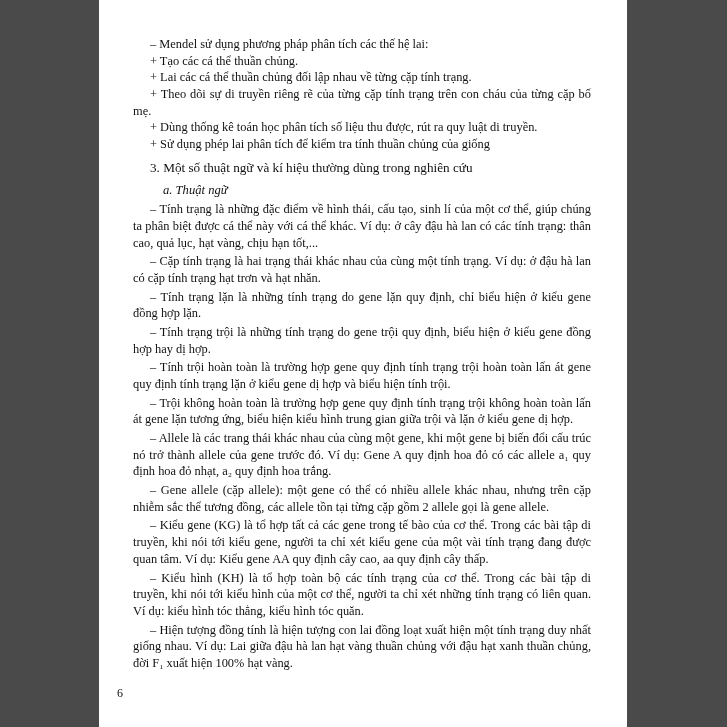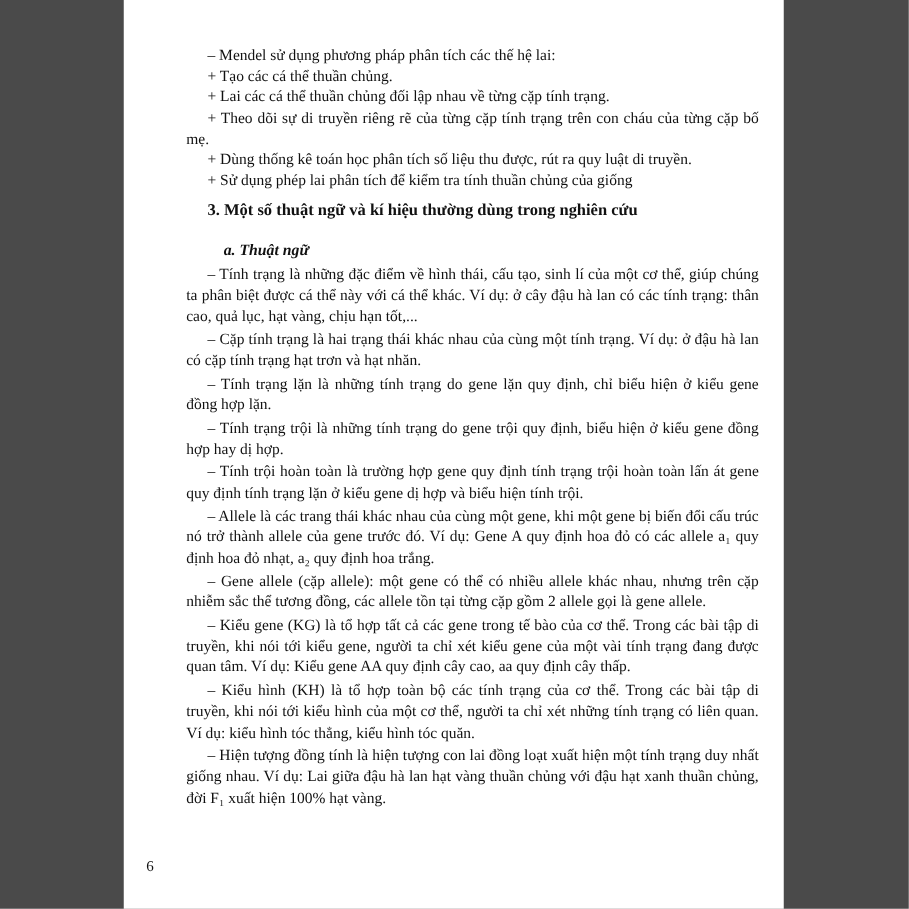--- a/index.html
+++ b/index.html
@@ -16,45 +16,45 @@
   .page {
     position: absolute;
     left: 99px;
     top: 0;
     width: 528px;
     height: 727px;
     background: #ffffff;
   }
   .content {
     position: absolute;
-    left: 50px;
+    left: 34px;
     top: 36px;
     width: 458px;
   }
   p {
     margin: 0;
     font-size: 12.4px;
     line-height: 1.345;
     color: #111111;
     text-align: justify;
   }
   .ind {
     text-indent: 17px;
   }
   .heading {
-    font-weight: bold;
+    font-weight: normal;
     font-size: 13.2px;
     margin-top: 6px;
     text-indent: 17px;
   }
   .subheading {
-    font-weight: bold;
+    font-weight: normal;
     font-style: italic;
     font-size: 12.6px;
-    margin-top: 16px;
+    margin-top: 6px;
     text-indent: 30px;
   }
   .blk {
     margin-top: 2px;
   }
   .term {
   }
   .pagenum {
     position: absolute;
     left: 18px;
@@ -93,20 +93,23 @@
     </p>
 
     <p class="ind blk">
       <span>– </span><span class="term">Tính trạng trội</span><span> là những tính trạng do gene trội quy định, biểu hiện ở kiểu gene đồng hợp hay dị hợp.</span>
     </p>
 
     <p class="ind blk">
       <span>– </span><span class="term">Tính trội hoàn toàn</span><span> là trường hợp gene quy định tính trạng trội hoàn toàn lấn át gene quy định tính trạng lặn ở kiểu gene dị hợp và biểu hiện tính trội.</span>
     </p>
 
+    <p class="ind blk">
+      <span>– </span><span class="term">Trội không hoàn toàn</span><span> là trường hợp gene quy định tính trạng trội không hoàn toàn lấn át gene lặn tương ứng, biểu hiện kiểu hình trung gian giữa trội và lặn ở kiểu gene dị hợp.</span>
+    </p>
 
     <p class="ind blk">
       <span>– </span><span class="term">Allele</span><span> là các trang thái khác nhau của cùng một gene, khi một gene bị biến đổi cấu trúc nó trở thành allele của gene trước đó. Ví dụ: Gene A quy định hoa đỏ có các allele a₁ quy định hoa đỏ nhạt, a₂ quy định hoa trắng.</span>
     </p>
 
     <p class="ind blk">
       <span>– </span><span class="term">Gene allele (cặp allele)</span><span>: một gene có thể có nhiều allele khác nhau, nhưng trên cặp nhiễm sắc thể tương đồng, các allele tồn tại từng cặp gồm 2 allele gọi là gene allele.</span>
     </p>
 
     <p class="ind blk">

